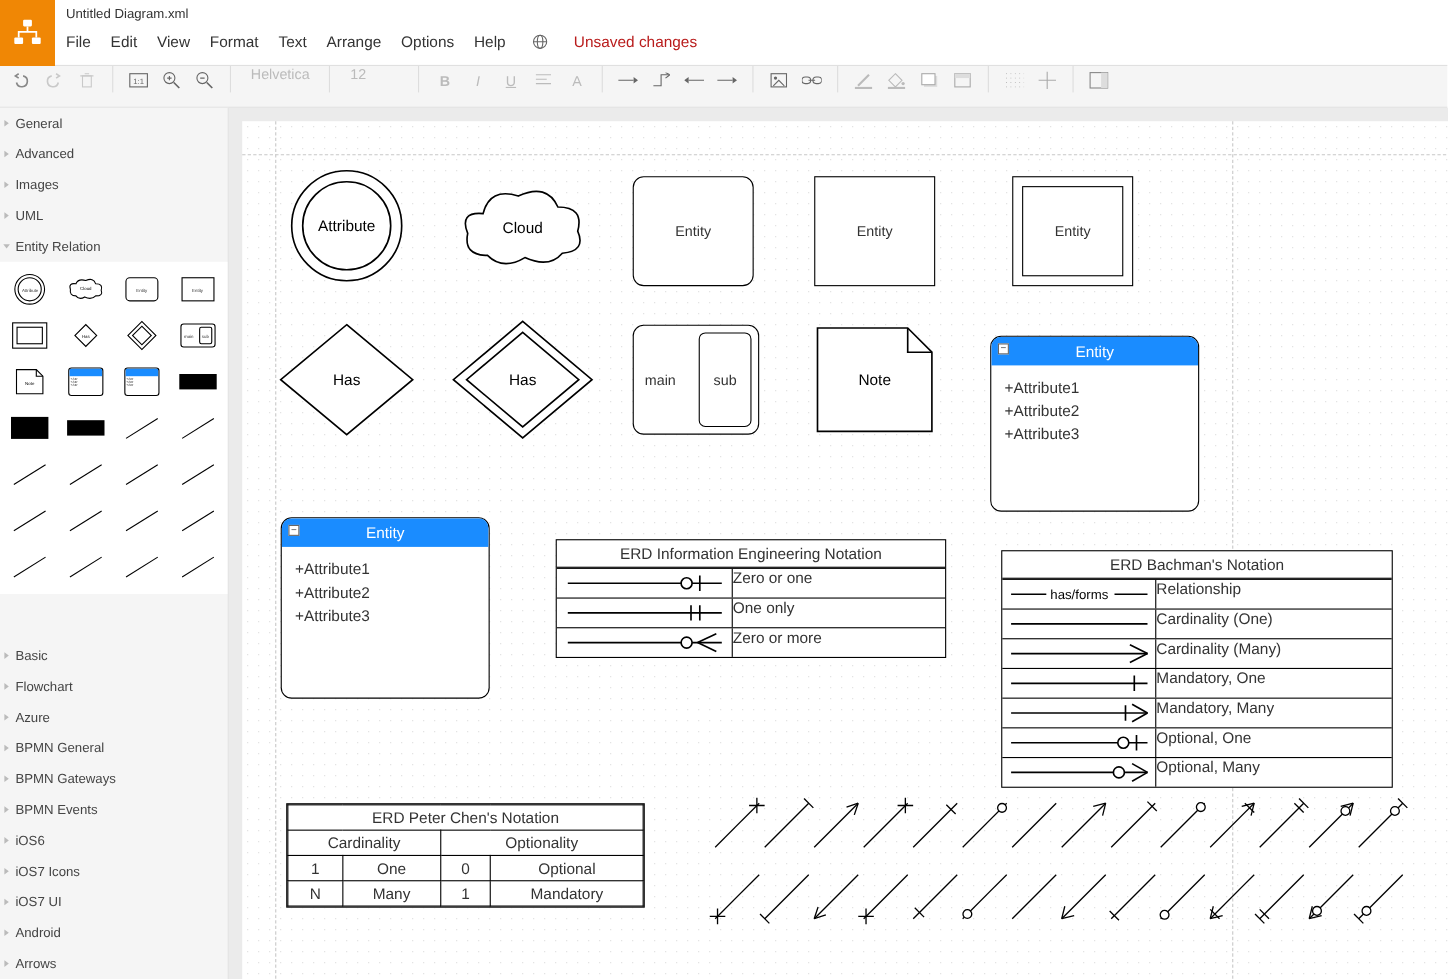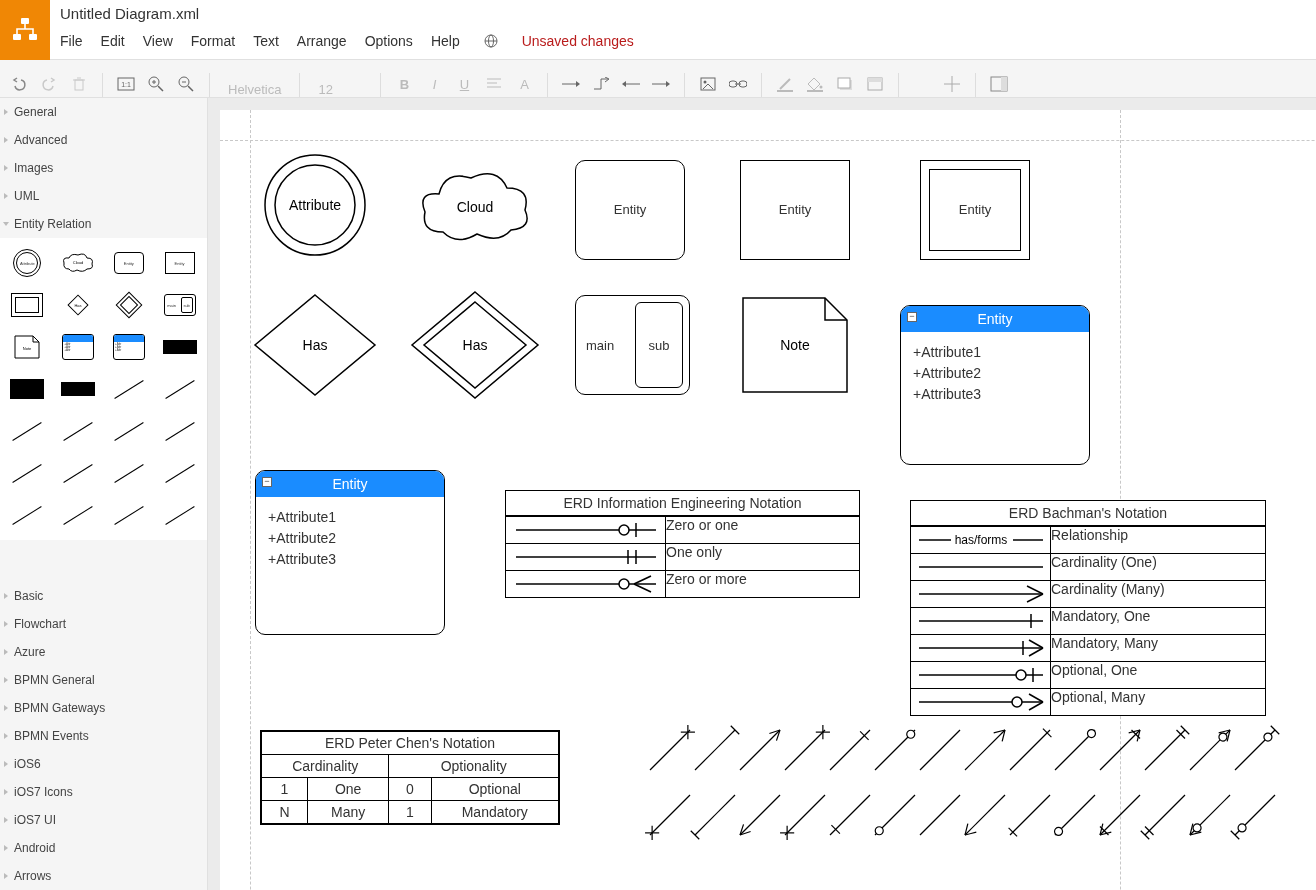--- a/index.html
+++ b/index.html
@@ -2,27 +2,27 @@
 <html><head>
 <meta charset="utf-8">
 <style>
   html,body{margin:0;padding:0;font-family:"Helvetica Neue",Helvetica,Arial,sans-serif;font-size:13px;color:#333;background:#fff;height:100%;overflow:hidden}
   *{box-sizing:border-box}
 
   
   .titlebar{display:flex;align-items:flex-start;height:60px;border-bottom:1px solid #e0e0e0}
   .logo{width:50px;height:60px;background:#f08705;display:flex;align-items:center;justify-content:center}
   .title-area{padding:5px 10px 0 10px;flex:1}
-  .doc-title{font-size:15px;font-weight:400;margin:0 0 6px 0}
+  .doc-title{font-size:12px;font-weight:400;margin:0 0 6px 0}
   .menubar{display:flex;gap:18px;font-size:14px;align-items:center}
   .menubar span{cursor:pointer}
   .unsaved{color:#b91c1c}
 
   
-  .toolbar{height:38px;background:#f5f5f5;border-bottom:1px solid #e0e0e0;display:flex;align-items:flex-end;padding:0 6px;gap:4px;font-size:13px;color:#777}
+  .toolbar{height:38px;background:#f5f5f5;border-bottom:1px solid #e0e0e0;display:flex;align-items:flex-start;padding:0 6px;gap:4px;font-size:13px;color:#777}
   .toolbar .sep{width:1px;height:24px;background:#ddd;margin:0 6px}
   .tbtn{width:26px;height:26px;display:flex;align-items:center;justify-content:center;cursor:pointer;border-radius:2px;color:#666}
   .tbtn svg{display:block}
   .font-name,.font-size{color:#bbb;padding:0 8px;min-width:60px}
   .hatch{width:26px;height:20px;background:repeating-linear-gradient(0deg,#ccc 0 1px,transparent 1px 4px),repeating-linear-gradient(90deg,#ccc 0 1px,transparent 1px 4px)}
 
   
   .workspace{display:flex;height:calc(100% - 98px)}
   .sidebar{width:208px;background:#f5f5f5;border-right:1px solid #e0e0e0;display:flex;flex-direction:column;overflow:hidden}
   .palette-section{border-bottom:0;font-size:12px}
@@ -592,21 +592,21 @@
                 <line x1="8" y1="13" x2="132" y2="13" stroke="#000" stroke-width="1.5"></line>
                 <circle cx="106" cy="13" r="5" fill="#fff" stroke="#000" stroke-width="1.5"></circle>
                 <line x1="132" y1="13" x2="118" y2="5" stroke="#000" stroke-width="1.5"></line>
                 <line x1="132" y1="13" x2="118" y2="21" stroke="#000" stroke-width="1.5"></line>
               </svg>
             </div>
             <div class="erd-lbl">Optional, Many</div>
           </div>
       </div>
 
-      <div class="chen-table" style="left:40px;top:620px;width:300px">
+      <div class="chen-table" style="left:40px;top:620px;width:326px">
         <table>
           <tbody>
               <tr>
                 <th colspan="4">ERD Peter Chen's Notation</th>
               </tr>
           <tr>
                 <th colspan="2">Cardinality</th>
                 <th colspan="2">Optionality</th>
               </tr>
           <tr>

